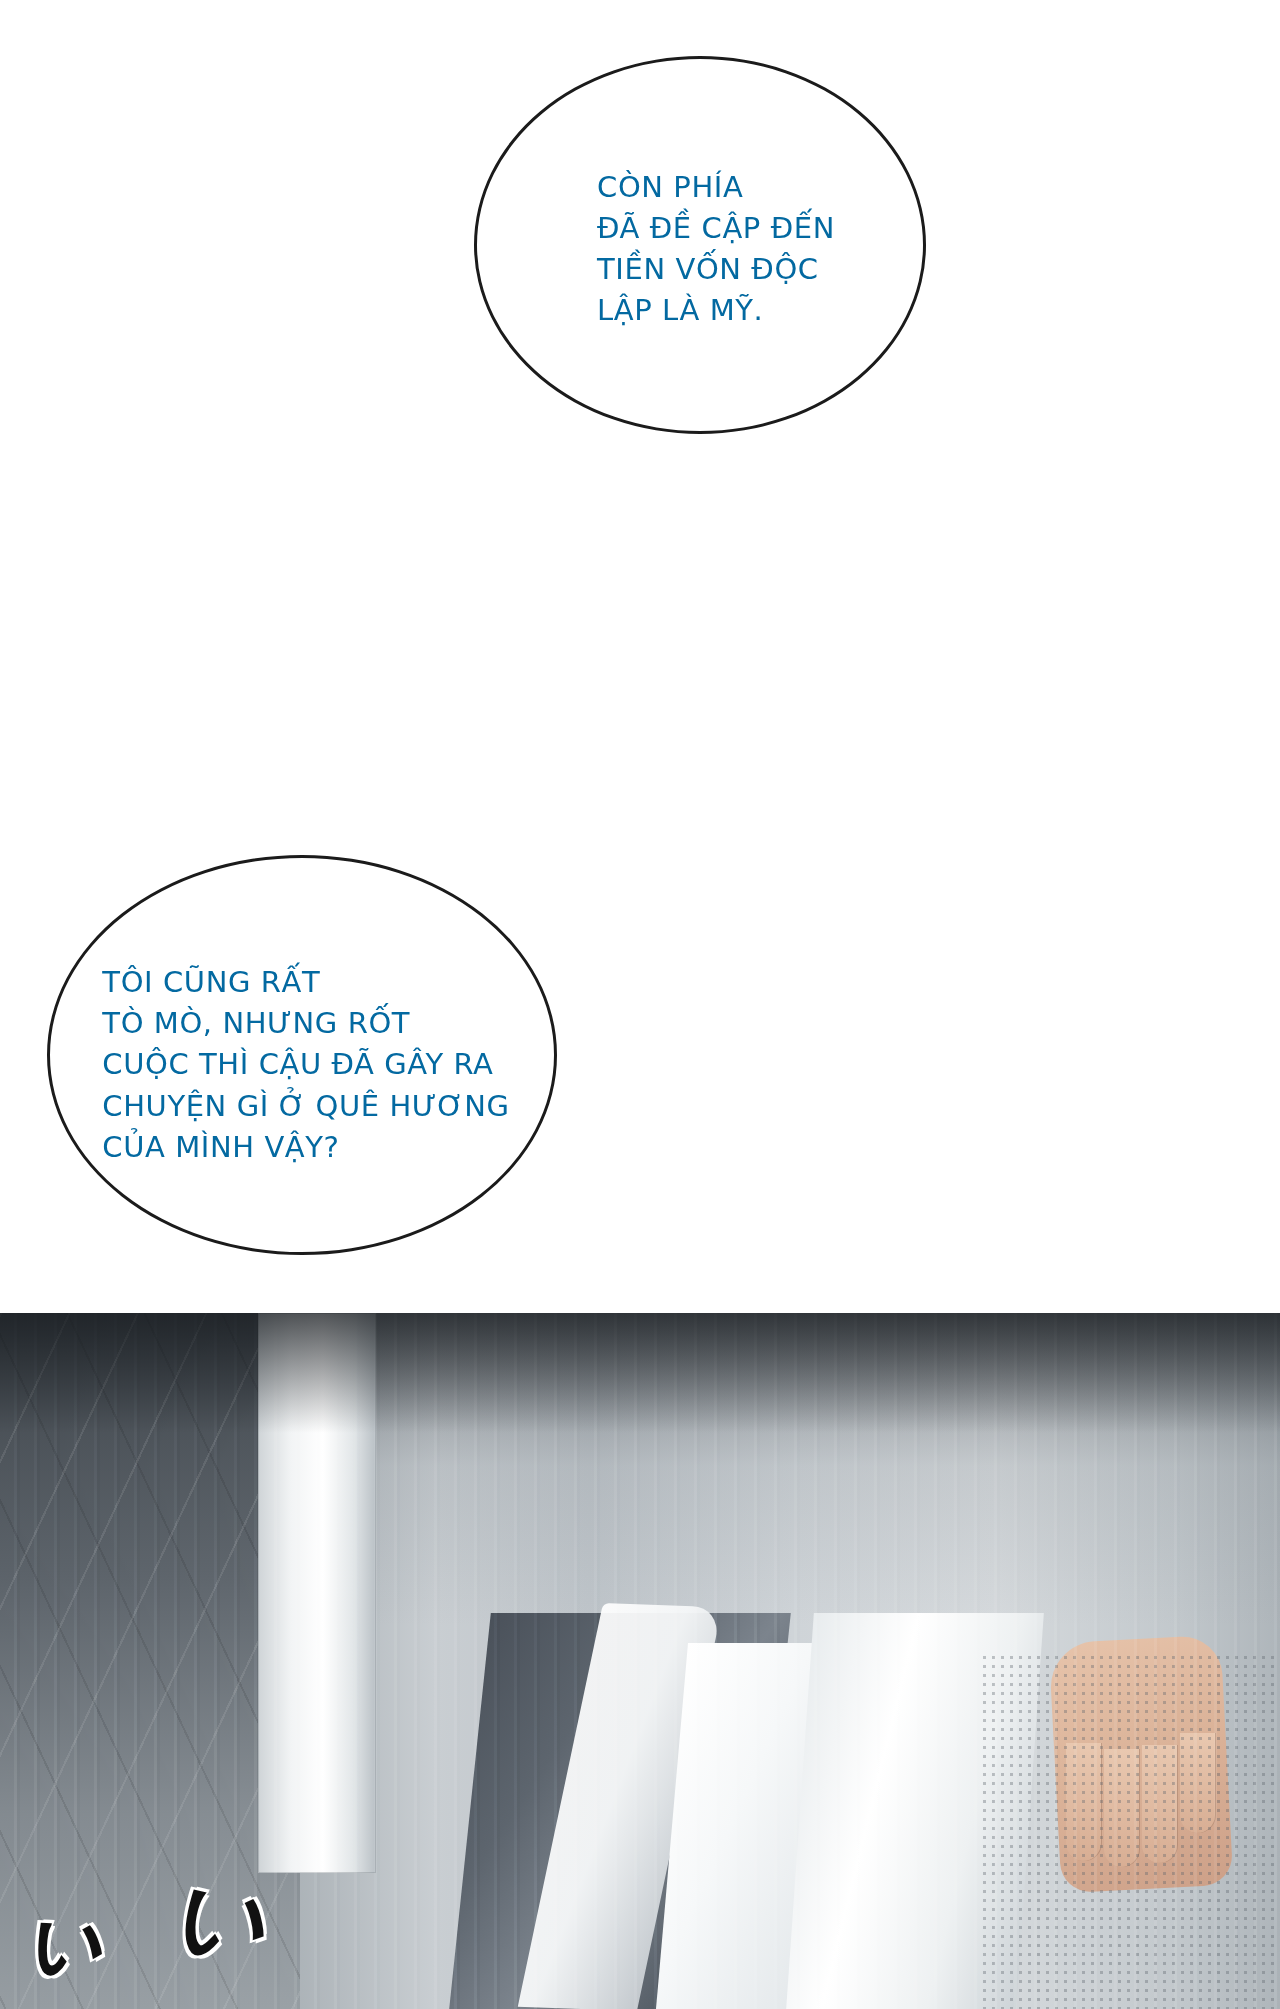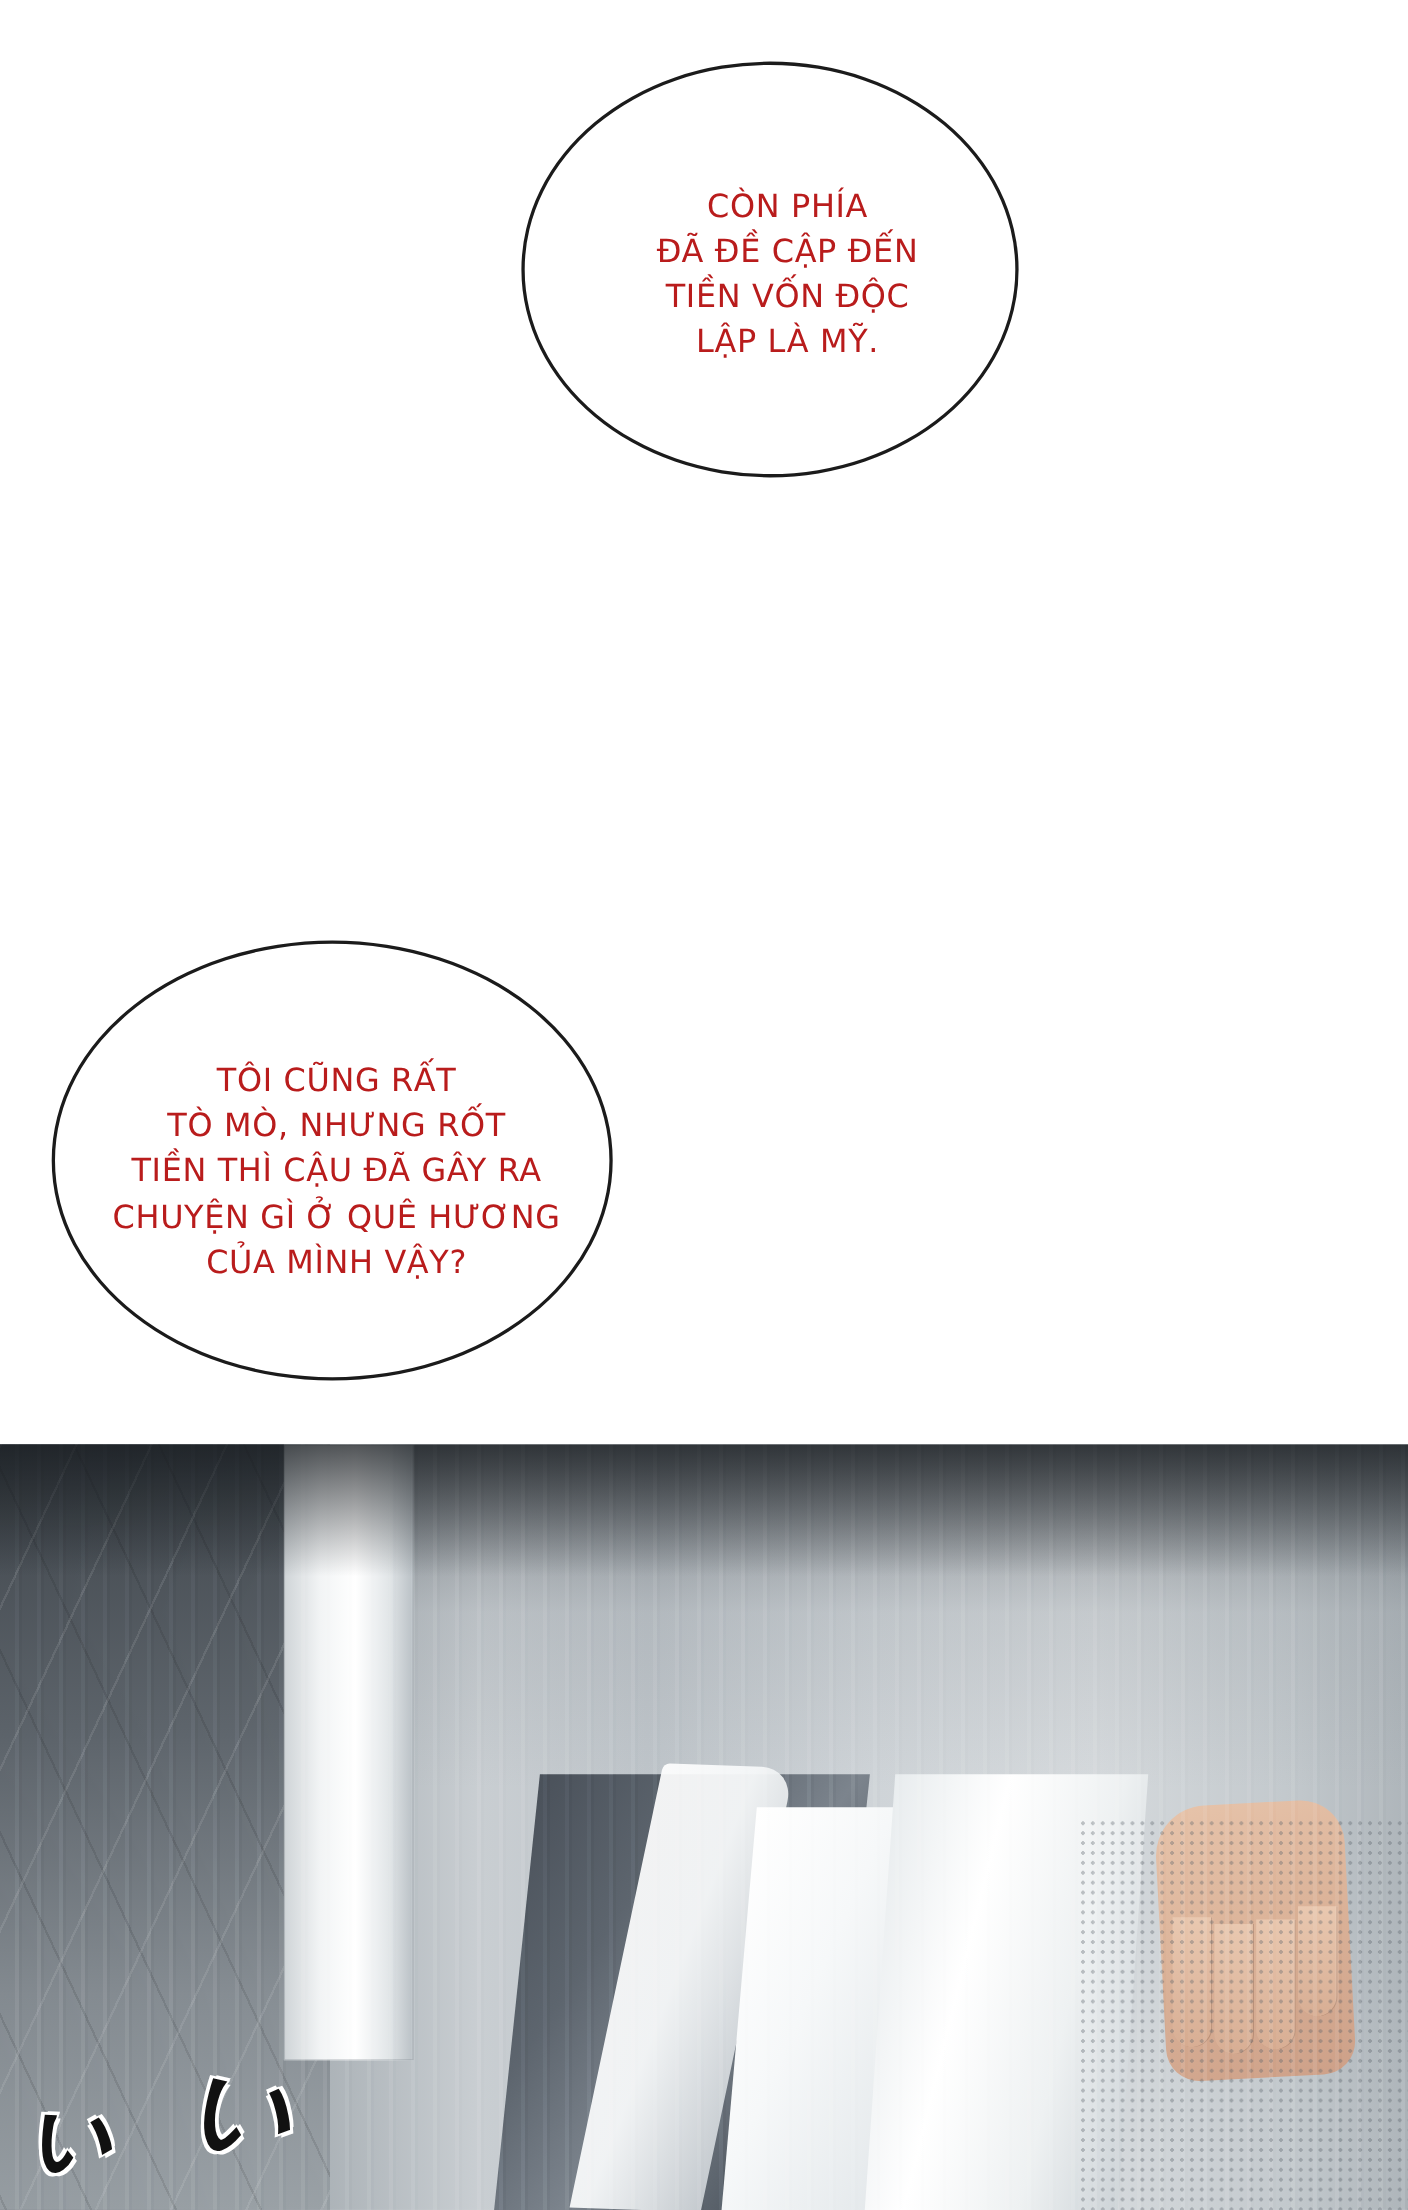--- a/index.html
+++ b/index.html
@@ -26,22 +26,21 @@
     position: absolute;
     border: 3px solid #1b1b1b;
     border-radius: 50%;
     background: #ffffff;
     box-sizing: border-box;
     display: flex;
     align-items: center;
     justify-content: center;
   }
   .balloon-text {
-    text-align: center;
-    color: #b91c1c;
+    color: #0369a1;
     font-family: "DejaVu Sans", sans-serif;
     letter-spacing: 0.02em;
     line-height: 1.42;
     white-space: pre-line;
     padding: 0 18px;
   }
 
   #balloon-1 {
     left: 474px;
     top: 56px;
@@ -239,21 +238,21 @@
   <div class="balloon" id="balloon-1">
     <div class="balloon-text">CÒN PHÍA
 ĐÃ ĐỀ CẬP ĐẾN
 TIỀN VỐN ĐỘC
 LẬP LÀ MỸ.</div>
   </div>
 
   <div class="balloon" id="balloon-2">
     <div class="balloon-text">TÔI CŨNG RẤT
 TÒ MÒ, NHƯNG RỐT
-TIỀN THÌ CẬU ĐÃ GÂY RA
+CUỘC THÌ CẬU ĐÃ GÂY RA
 CHUYỆN GÌ Ở QUÊ HƯƠNG
 CỦA MÌNH VẬY?</div>
   </div>
 
   <div class="panel">
     <div class="panel-bg"></div>
     <div class="floor-tiles"></div>
     <div class="column"></div>
     <div class="suit"></div>
     <div class="suit-lapel"></div>

